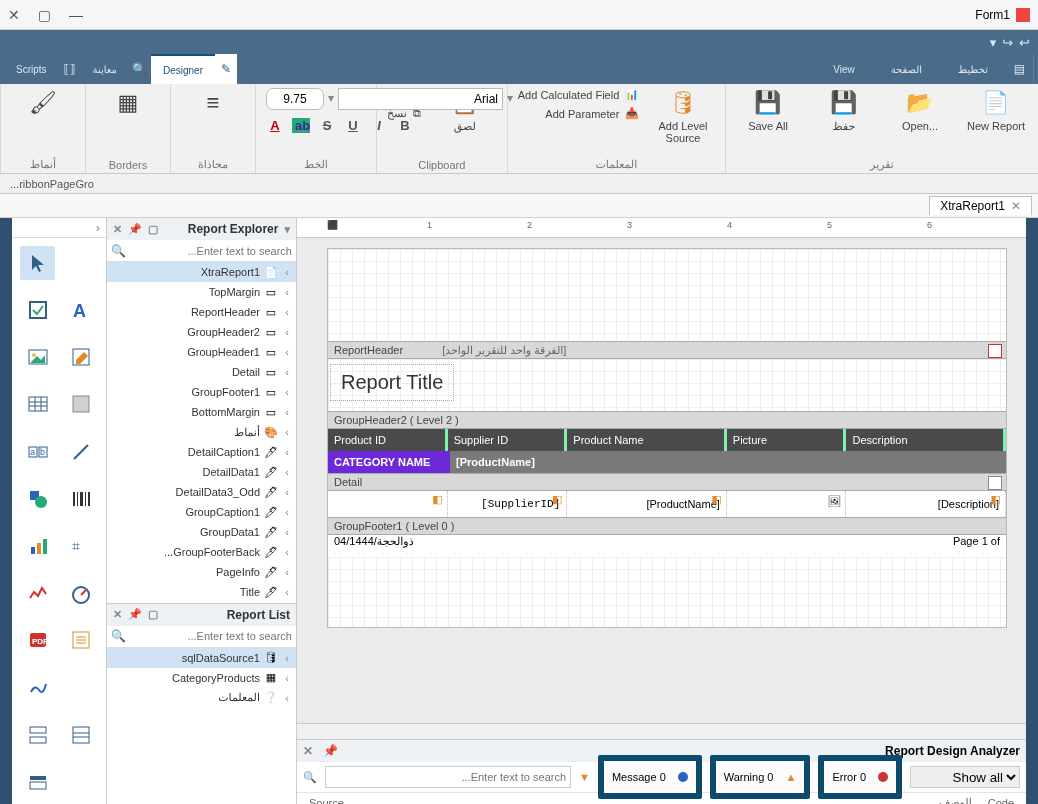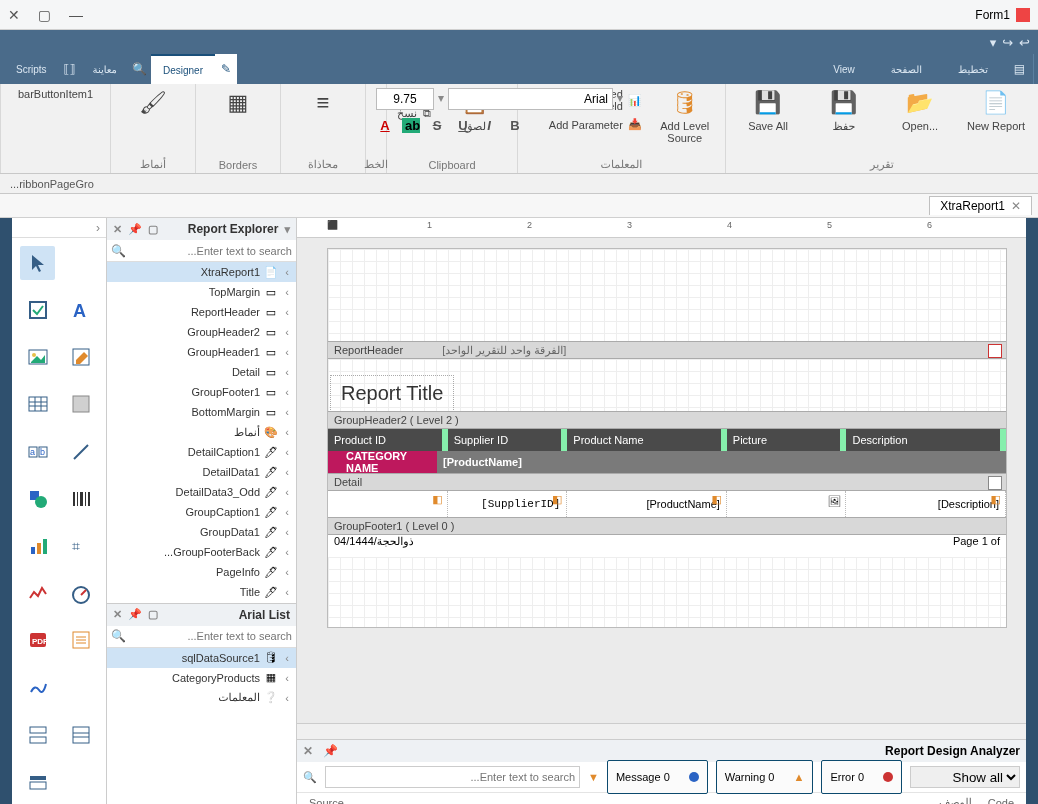--- a/index.html
+++ b/index.html
@@ -74,39 +74,39 @@
 .surface{flex:1;display:flex;flex-direction:column;background:#ebebeb;min-width:0;}
 .ruler-h{height:20px;background:#fff;border-bottom:1px solid #ccc;position:relative;font-size:9px;color:#666;}
 .ruler-h .mark{position:absolute;top:2px;}
 .canvas{flex:1;overflow:auto;position:relative;}
 .page{position:absolute;left:30px;top:10px;width:680px;background:#fff;border:1px solid #bbb;}
 .gridbg{background-image:linear-gradient(#eee 1px,transparent 1px),linear-gradient(90deg,#eee 1px,transparent 1px);background-size:12px 12px;}
 .bandlabel{background:#d8d8d8;height:18px;font-size:11px;color:#444;display:flex;align-items:center;padding:0 6px;border-top:1px solid #aaa;border-bottom:1px solid #aaa;position:relative;}
 .band{position:relative;}
 .band-tag{position:absolute;right:4px;top:2px;width:14px;height:14px;}
 .rtlblock{height:92px;}
-.rtitle{font-size:20px;color:#333;padding:6px 10px;border:1px dotted #aaa;display:inline-block;margin:16px 2px;}
+.rtitle{font-size:20px;color:#333;padding:6px 10px;border:1px dotted #aaa;display:inline-block;margin:5px 2px;}
 .colsrow{display:flex;height:22px;background:#4a4a4a;color:#fff;font-size:11px;}
-.colsrow .c{border-right:6px solid #86efac;display:flex;align-items:center;padding:0 6px;}
+.colsrow .c{border-right:3px solid #86efac;display:flex;align-items:center;padding:0 6px;}
 .catrow{display:flex;height:22px;background:#7a7a7a;color:#fff;font-size:11px;font-weight:600;}
-.catrow .cn1{width:109px;padding:0 18px;display:flex;align-items:center;background:#be185d;}
+.catrow .cn1{width:122px;padding:0 6px;display:flex;align-items:center;background:#6d28d9;}
 .catrow .cn2{flex:1;padding:0 6px;display:flex;align-items:center;}
 .detrow{display:flex;height:26px;font-size:11px;}
 .detrow .c{border-right:1px dotted #bbb;display:flex;align-items:center;padding:0 6px;position:relative;}
 .ftrow{display:flex;height:22px;font-size:11px;}
 .ftrow .l{width:120px;padding:0 6px;}
 .ftrow .r{margin-left:auto;padding:0 6px;}
 
 .scroll-h{height:16px;background:#f0f0f0;border-top:1px solid #ccc;}
 
 
 .analyzer{border-top:1px solid #ccc;background:#fff;}
 .analyzer .ahead{height:22px;display:flex;align-items:center;justify-content:space-between;padding:0 6px;background:#eef1f4;font-weight:600;}
 .analyzer .abody{height:30px;display:flex;align-items:center;padding:0 6px;gap:8px;font-size:11px;}
-.apill{display:flex;align-items:center;gap:19px;padding:10px 8px;border:1px solid #0c4a6e;border-radius:2px;background:#fbfbfb;}
+.apill{display:flex;align-items:center;gap:12px;padding:10px 8px;border:6px solid #0c4a6e;border-radius:2px;background:#fbfbfb;}
 .asearch{flex:1;display:flex;align-items:center;border:1px solid #ccc;height:22px;padding:0 4px;}
 .asearch input{flex:1;border:none;outline:none;font-size:11px;text-align:right;color:#888;}
 .analyzer .ahead2{height:20px;display:flex;justify-content:flex-end;align-items:center;gap:16px;padding:0 12px;font-size:11px;color:#666;border-top:1px solid #e4e4e4;}
 .dot{width:10px;height:10px;border-radius:50%;display:inline-block;}
 </style>
 </head>
 <body>
 
 <div class="titlebar">
   <div class="win-icon"></div>
@@ -195,28 +195,28 @@
             <span>⧉</span>
             <span>نسخ</span>
           </div>
       </div>
     </div>
     <div class="cap">Clipboard</div>
   </div>
   <div class="rgroup font-group">
     <div style="display:flex;flex-direction:column;width:100%;">
       <div class="font-top">
-        <input style="width: 58px; text-align: center;" value="9.75">
+        <input style="width: 58px; text-align: center; border-radius: 7px;" value="9.75">
         <span style="color:#888;padding-top:3px;">▾</span>
         <input style="flex: 1 1 0%; text-align: right;" value="Arial">
         <span style="color:#888;padding-top:3px;">▾</span>
       </div>
       <div class="font-bottom">
         <span class="font-btn" style="color:#c00;text-decoration:underline;">A</span>
-        <span class="font-btn" style="background:#2a7;color:#000000;padding:0 3px;">ab</span>
+        <span class="font-btn" style="background:#2a7;color:#4c1d95;padding:0 3px;">ab</span>
         <span class="font-btn" style="text-decoration:line-through;">S</span>
         <span class="font-btn" style="text-decoration:underline;">U</span>
         <span class="font-btn" style="font-style:italic;">I</span>
         <span class="font-btn">B</span>
       </div>
     </div>
     <div class="cap">الخط</div>
   </div>
   <div class="rgroup">
     <div class="row">
@@ -234,26 +234,20 @@
       </div>
     <div class="cap">Borders</div>
   </div>
   <div class="rgroup">
     <div class="row">
         <div class="rbig">
           <div class="ico">🖌</div>
         </div>
       </div>
     <div class="cap">أنماط</div>
-  </div>
-  <div class="rgroup" style="min-width:110px;">
-    <div class="row">
-        <div class="rmini">barButtonItem1</div>
-      </div>
-    <div class="cap">&nbsp;</div>
   </div>
 </div>
 <div class="ribExtra">
     <span>...ribbonPageGro</span>
   </div>
 
 <div class="doctabs">
   <div class="dtab">
     <span class="closer">✕</span>
     <span>XtraReport1</span>
@@ -505,21 +499,21 @@
             <span class="chev">‹</span>
           </div>
         </div>
     </div>
 
     <div class="panel" style="flex:0.7;">
       <div class="phead">
         <span class="pbtn">✕</span>
         <span class="pbtn">📌</span>
         <span class="pbtn">▢</span>
-        <span style="flex:1;text-align:right;">Arial List</span>
+        <span style="flex:1;text-align:right;">Report List</span>
       </div>
       <div class="search">
           <span style="color:#888;">🔍</span>
           <input placeholder="...Enter text to search" style="">
         </div>
       <div class="tree" id="fl-tree">
           <div class="titem sel">
             <span class="lbl">sqlDataSource1</span>
             <span class="tico">🛢</span>
             <span class="chev">‹</span>

